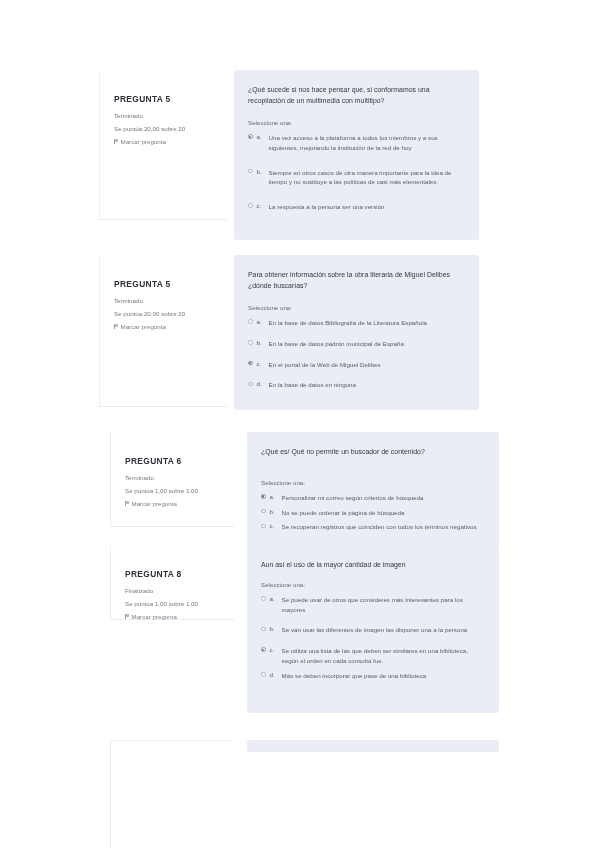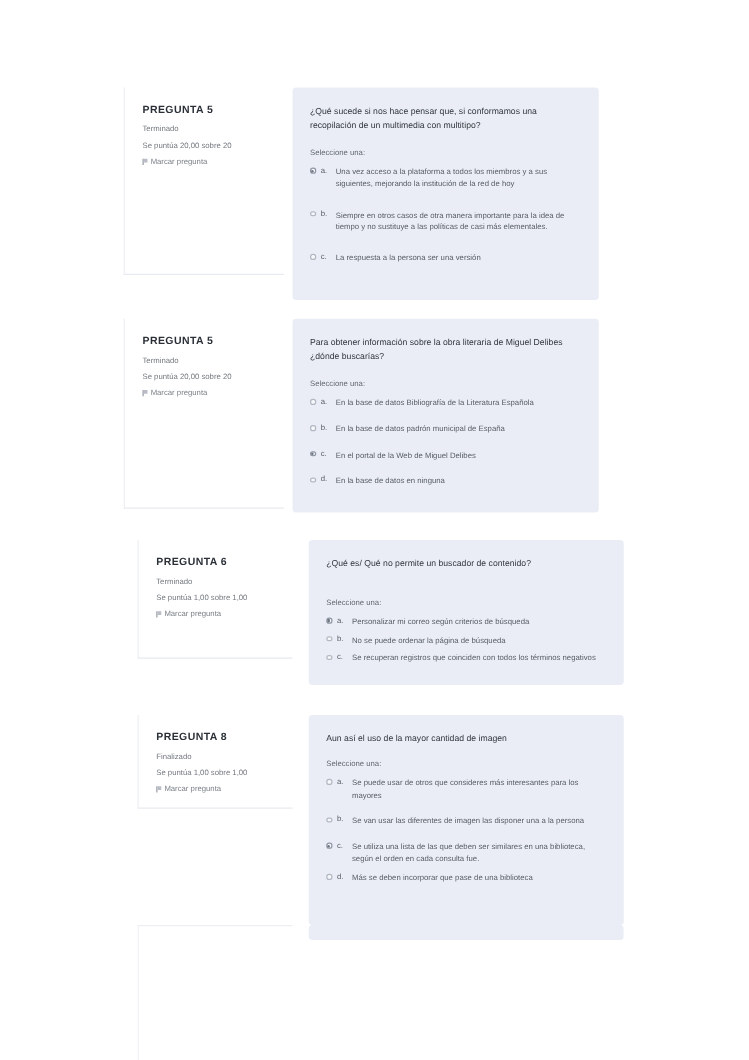--- a/index.html
+++ b/index.html
@@ -37,21 +37,21 @@
     border-left: 1px solid #edeff4;
     box-sizing: border-box;
     padding: 13px 12px 14px 14px;
   }
 
   .qinfo-title {
     font-size: 8.4px;
     font-weight: bold;
     letter-spacing: 0.35px;
     color: #2b3038;
-    margin: 0 0 8px 0;
+    margin: 12px 0 8px 0;
     line-height: 1.1;
   }
 
   .qinfo-line {
     font-size: 6.2px;
     color: #73787f;
     line-height: 1.45;
     margin: 0 0 4px 0;
     white-space: nowrap;
   }
@@ -269,21 +269,21 @@
         <span class="opt-text">No se puede ordenar la página de búsqueda</span>
       </div>
       <div class="opt">
         <span class="radio"></span>
         <span class="opt-letter">c.</span>
         <span class="opt-text">Se recuperan registros que coinciden con todos los términos negativos</span>
       </div>
     </div>
   </div>
 
-  <div class="qblock" style="left:110px; top:572px;">
+  <div class="qblock" style="left:110px; top:545px;">
     <div class="qinfo" style="width:124px; height:75px;">
       <div class="qinfo-title">PREGUNTA 8</div>
       <div class="qinfo-line">Finalizado</div>
       <div class="qinfo-line">Se puntúa 1,00 sobre 1,00</div>
       <div class="qinfo-flag">
         <span class="flag-icon"></span>
         <span>Marcar pregunta</span>
       </div>
     </div>
 

